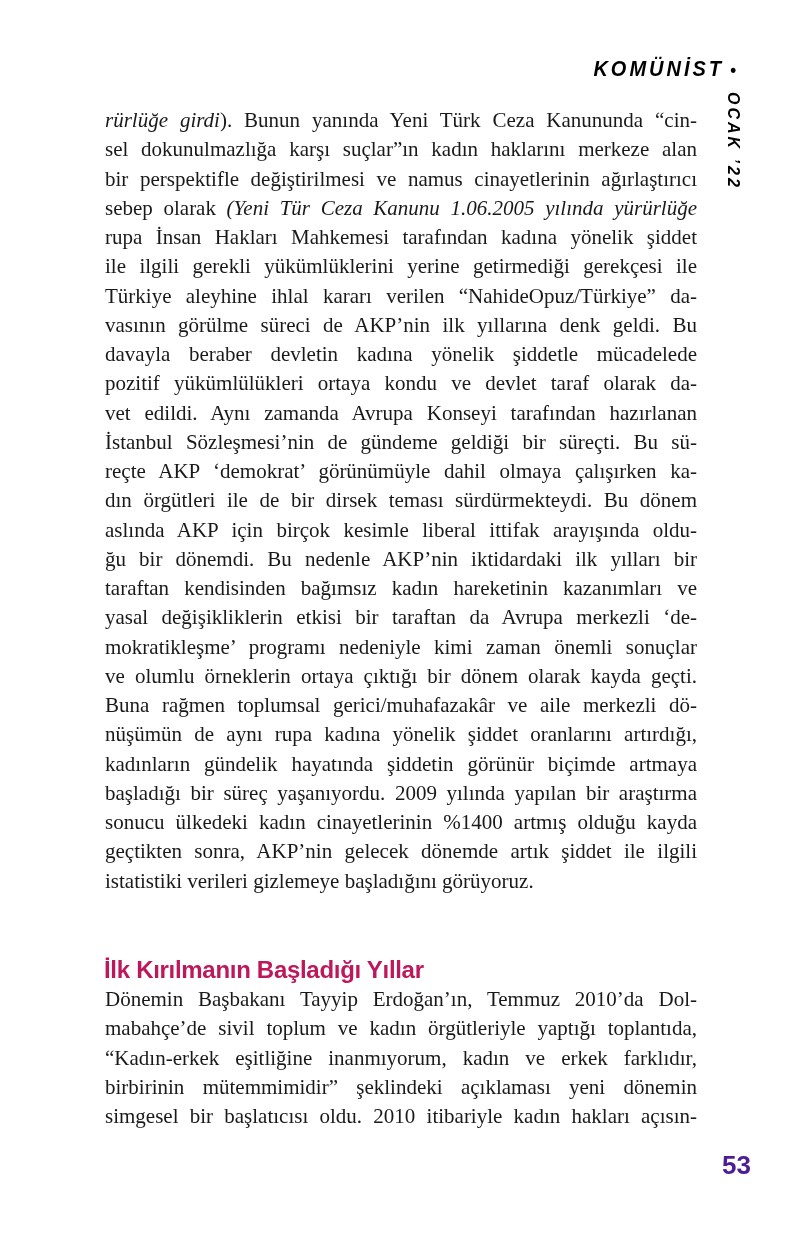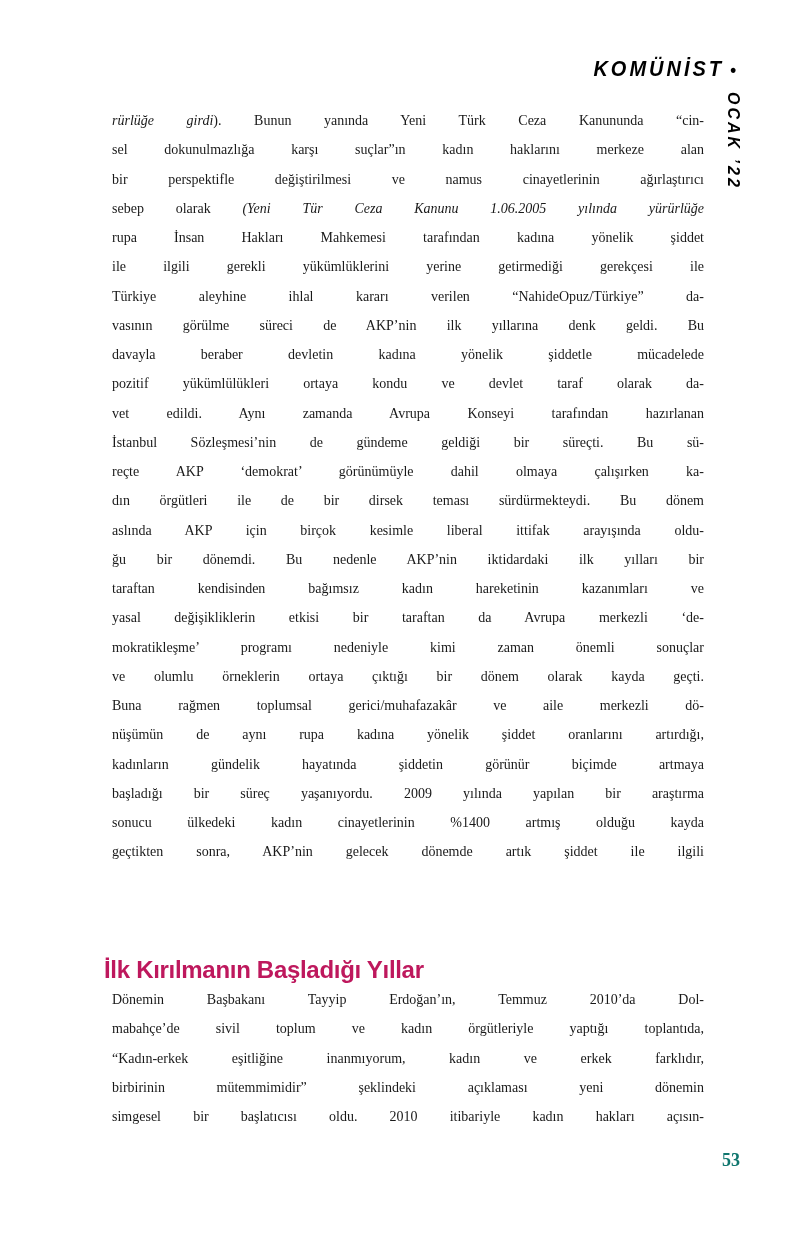--- a/index.html
+++ b/index.html
@@ -38,23 +38,23 @@
     font-style: italic;
     font-weight: 700;
     font-size: 16px;
     letter-spacing: 3px;
     color: #000;
     white-space: nowrap;
   }
   
   .text-block {
     position: absolute;
-    left: 112px;
+    left: 105px;
     width: 592px;
-    font-size: 14px;
+    font-size: 21px;
     color: #191919;
   }
   .para-1 { top: 106px; }
   .para-2 { top: 985px; }
   .text-line {
     line-height: 29.25px;
     height: 29.25px;
     text-align: justify;
     text-align-last: justify;
     white-space: nowrap;
@@ -70,24 +70,24 @@
     font-family: "Liberation Sans", sans-serif;
     font-weight: 700;
     font-size: 24px;
     letter-spacing: -0.3px;
     color: #be185d;
   }
   
   .page-number {
     position: absolute;
     left: 722px; top: 1150px;
-    font-family: Liberation Serif, serif;
+    font-family: Liberation Sans, sans-serif;
     font-weight: 700;
-    font-size: 18px;
-    color: #0f766e;
+    font-size: 26px;
+    color: #4c1d95;
   }
 </style>
 </head>
 <body>
 
 <div class="journal-head">
   <span>KOMÜNİST</span><span class="bullet">•</span>
 </div>
 
 <div class="issue-label">OCAK ’22</div>
@@ -112,20 +112,21 @@
     <div class="text-line"><span>taraftan kendisinden bağımsız kadın hareketinin kazanımları ve</span></div>
     <div class="text-line"><span>yasal değişikliklerin etkisi bir taraftan da Avrupa merkezli ‘de-</span></div>
     <div class="text-line"><span>mokratikleşme’ programı nedeniyle kimi zaman önemli sonuçlar</span></div>
     <div class="text-line"><span>ve olumlu örneklerin ortaya çıktığı bir dönem olarak kayda geçti.</span></div>
     <div class="text-line"><span>Buna rağmen toplumsal gerici/muhafazakâr ve aile merkezli dö-</span></div>
     <div class="text-line"><span>nüşümün de aynı rupa kadına yönelik şiddet oranlarını artırdığı,</span></div>
     <div class="text-line"><span>kadınların gündelik hayatında şiddetin görünür biçimde artmaya</span></div>
     <div class="text-line"><span>başladığı bir süreç yaşanıyordu. 2009 yılında yapılan bir araştırma</span></div>
     <div class="text-line"><span>sonucu ülkedeki kadın cinayetlerinin %1400 artmış olduğu kayda</span></div>
     <div class="text-line"><span>geçtikten sonra, AKP’nin gelecek dönemde artık şiddet ile ilgili</span></div>
+    <div class="text-line flush-left"><span>istatistiki verileri gizlemeye başladığını görüyoruz.</span></div>
   </div>
 
 <h2 class="section-heading">İlk Kırılmanın Başladığı Yıllar</h2>
 
 <div class="text-block para-2">
     <div class="text-line"><span>Dönemin Başbakanı Tayyip Erdoğan’ın, Temmuz 2010’da Dol-</span></div>
     <div class="text-line"><span>mabahçe’de sivil toplum ve kadın örgütleriyle yaptığı toplantıda,</span></div>
     <div class="text-line"><span>“Kadın-erkek eşitliğine inanmıyorum, kadın ve erkek farklıdır,</span></div>
     <div class="text-line"><span>birbirinin mütemmimidir” şeklindeki açıklaması yeni dönemin</span></div>
     <div class="text-line"><span>simgesel bir başlatıcısı oldu. 2010 itibariyle kadın hakları açısın-</span></div>

